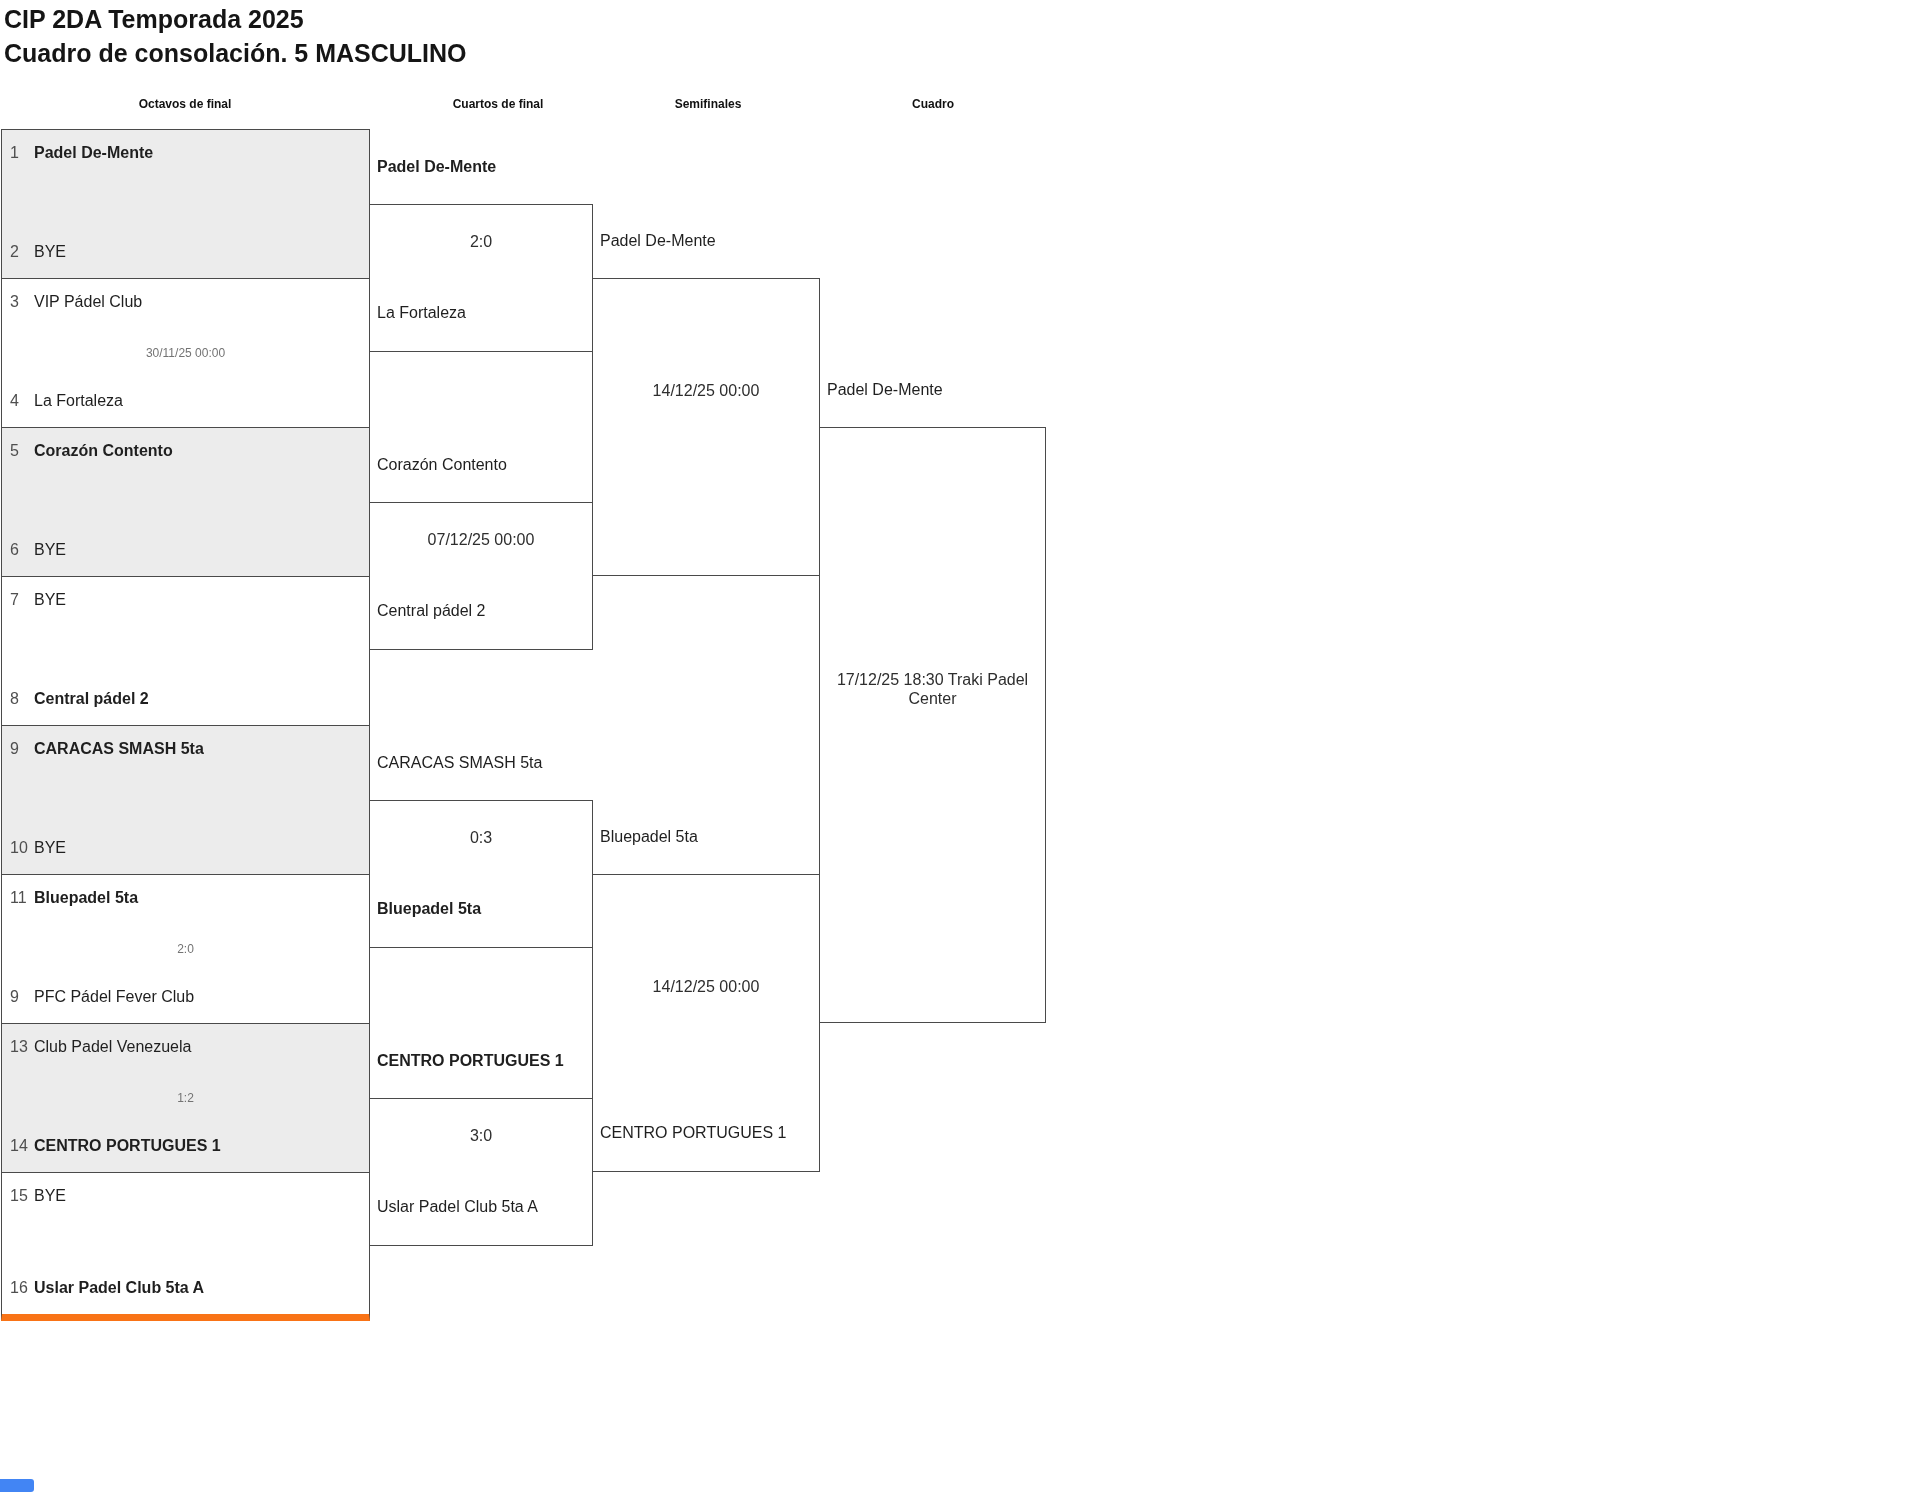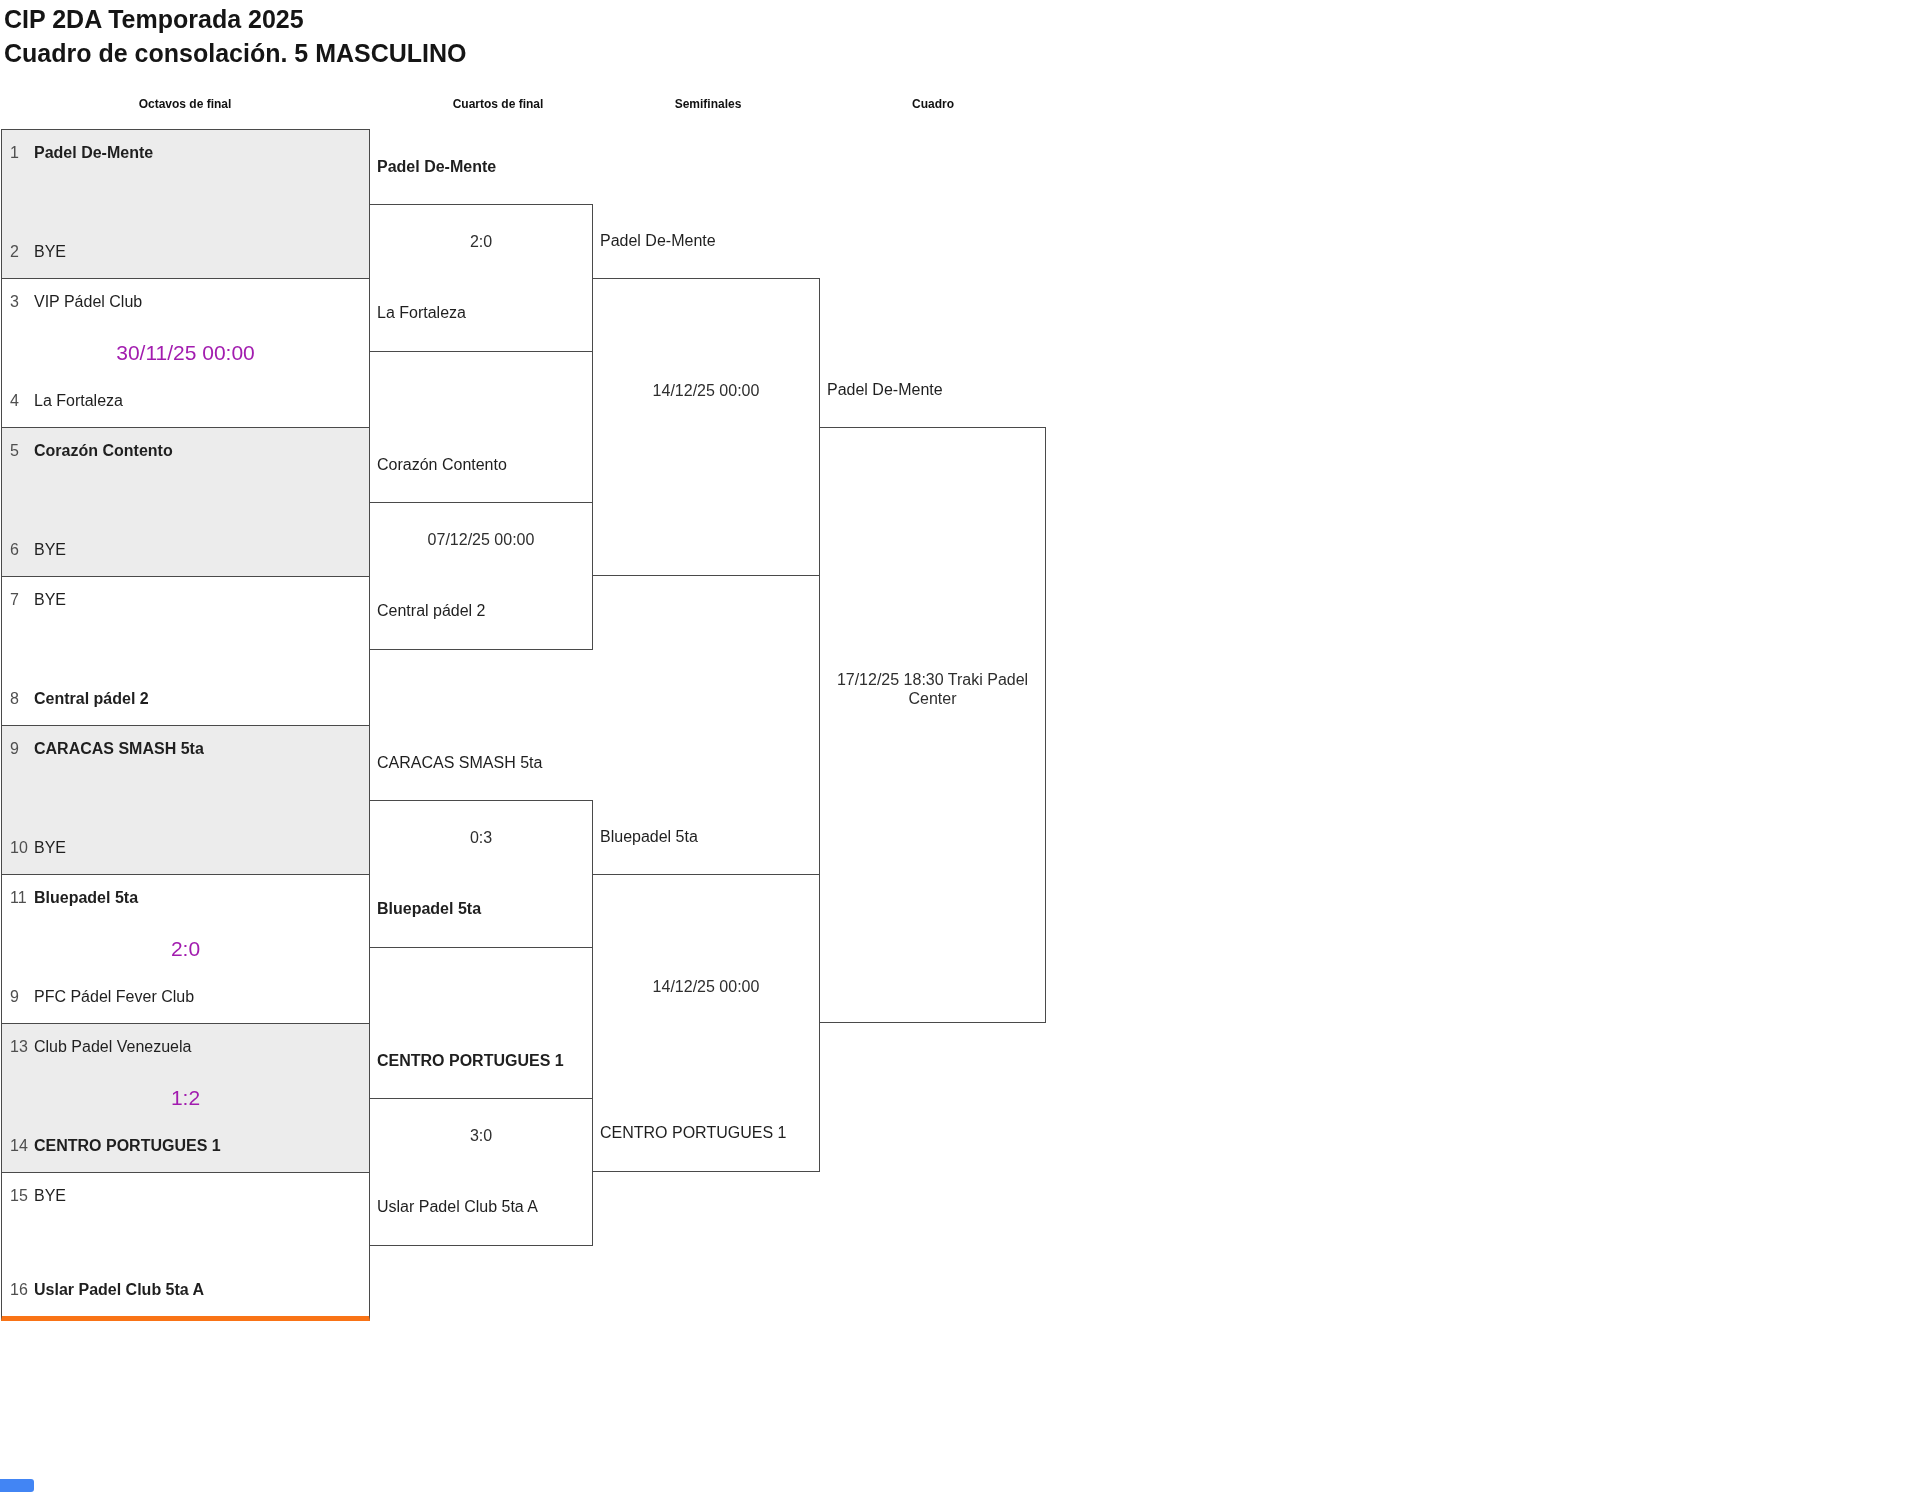--- a/index.html
+++ b/index.html
@@ -9,30 +9,30 @@
   }
   
   .title{position:absolute;left:4px;top:2px;font-size:25px;line-height:34px;font-weight:700;color:#151515;}
   
   .logo{position:absolute;left:1676px;top:4px;width:215px;height:60px;}
   
   .colhead{position:absolute;top:97px;transform:translateX(-50%);font-size:12px;font-weight:700;color:#111;white-space:nowrap;}
   
   .r16{position:absolute;left:1px;width:369px;height:149px;box-sizing:border-box;
        border:1px solid #4a4a4a;border-bottom:none;background:#fff;}
-  .r16.last{border-bottom:5px solid #f97316;}
+  .r16.last{border-bottom:7px solid #f97316;}
   .shaded{background:#ececec;}
   .row{position:absolute;left:0;right:0;height:20px;line-height:20px;display:flex;gap:6px;
        padding-left:8px;font-size:16px;white-space:nowrap;}
   .row.p1{top:13px;}
   .row.p2{bottom:16px;}
   .seed{min-width:18px;color:#4f4f4f;}
   .nm{color:#1f1f1f;}
   .ctr1{position:absolute;left:0;right:0;top:50%;margin-top:-10px;height:20px;line-height:20px;
-        text-align:center;font-size:21px;color:#a21caf;}
+        text-align:center;font-size:12px;color:#737373;}
   
   .match{position:absolute;box-sizing:border-box;border:1px solid #4a4a4a;background:#fff;}
   .qf{left:369px;width:224px;height:148px;}
   .sf{left:592px;width:228px;height:298px;}
   .fin{left:819px;width:227px;height:596px;}
   .pAbove{position:absolute;top:-48px;left:7px;height:20px;line-height:20px;font-size:16px;white-space:nowrap;color:#1f1f1f;}
   .pBelow{position:absolute;bottom:28px;left:7px;height:20px;line-height:20px;font-size:16px;white-space:nowrap;color:#1f1f1f;}
   .ctr2{position:absolute;left:0;right:0;text-align:center;font-size:16px;line-height:19px;
         color:#2e2e2e;padding:0 12px;box-sizing:border-box;}
   .qf .ctr2{top:27px;}

